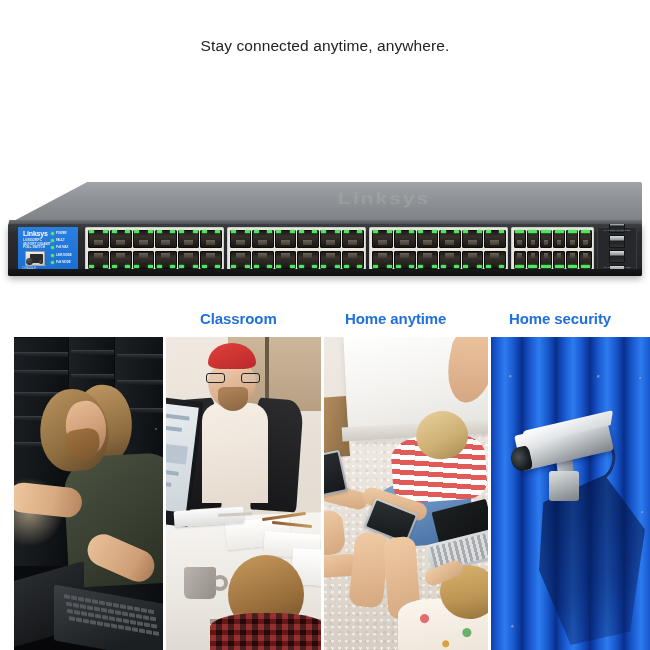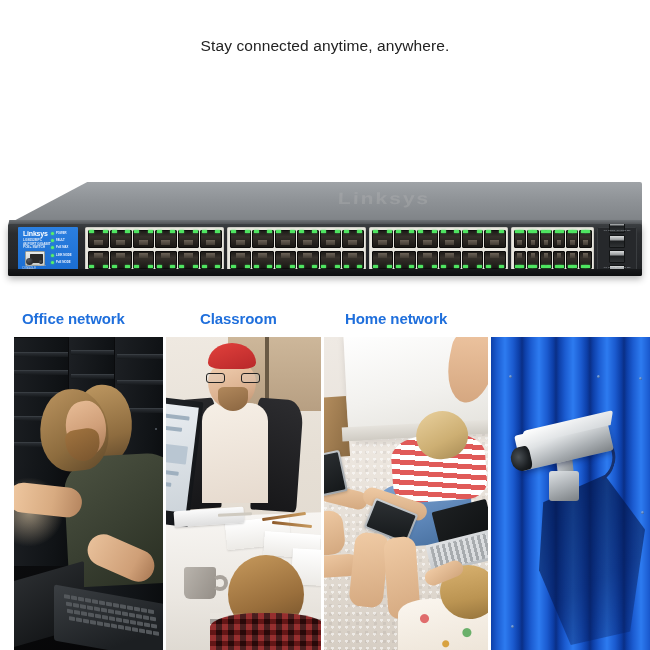--- a/index.html
+++ b/index.html
@@ -816,23 +816,23 @@
           <div class="sfp"></div>
           <div class="sfp"></div>
           <div class="sfp-lbl" style="bottom:1px;">49F   1Gbps / 10 Gbps   52F</div>
         </div>
 
       </div>
     </div>
   </div>
 
   <div class="labels">
-    <div class="label l0">Office network</div>
     <div class="label l1">Classroom</div>
-    <div class="label l2">Home network</div>
+    <div class="label l2">Home anytime</div>
+    <div class="label l3">Home security</div>
   </div>
 
   <div class="panels">
 
     <div class="panel p0">
       <div class="srv-bg"></div>
       <div class="rack" style="left:-6px; top:0; width:64px; height:150px;">
         <div class="rack-slot" style="top:14px;"></div>
         <div class="rack-slot" style="top:32px;"></div>
         <div class="rack-slot" style="top:54px;"></div>

